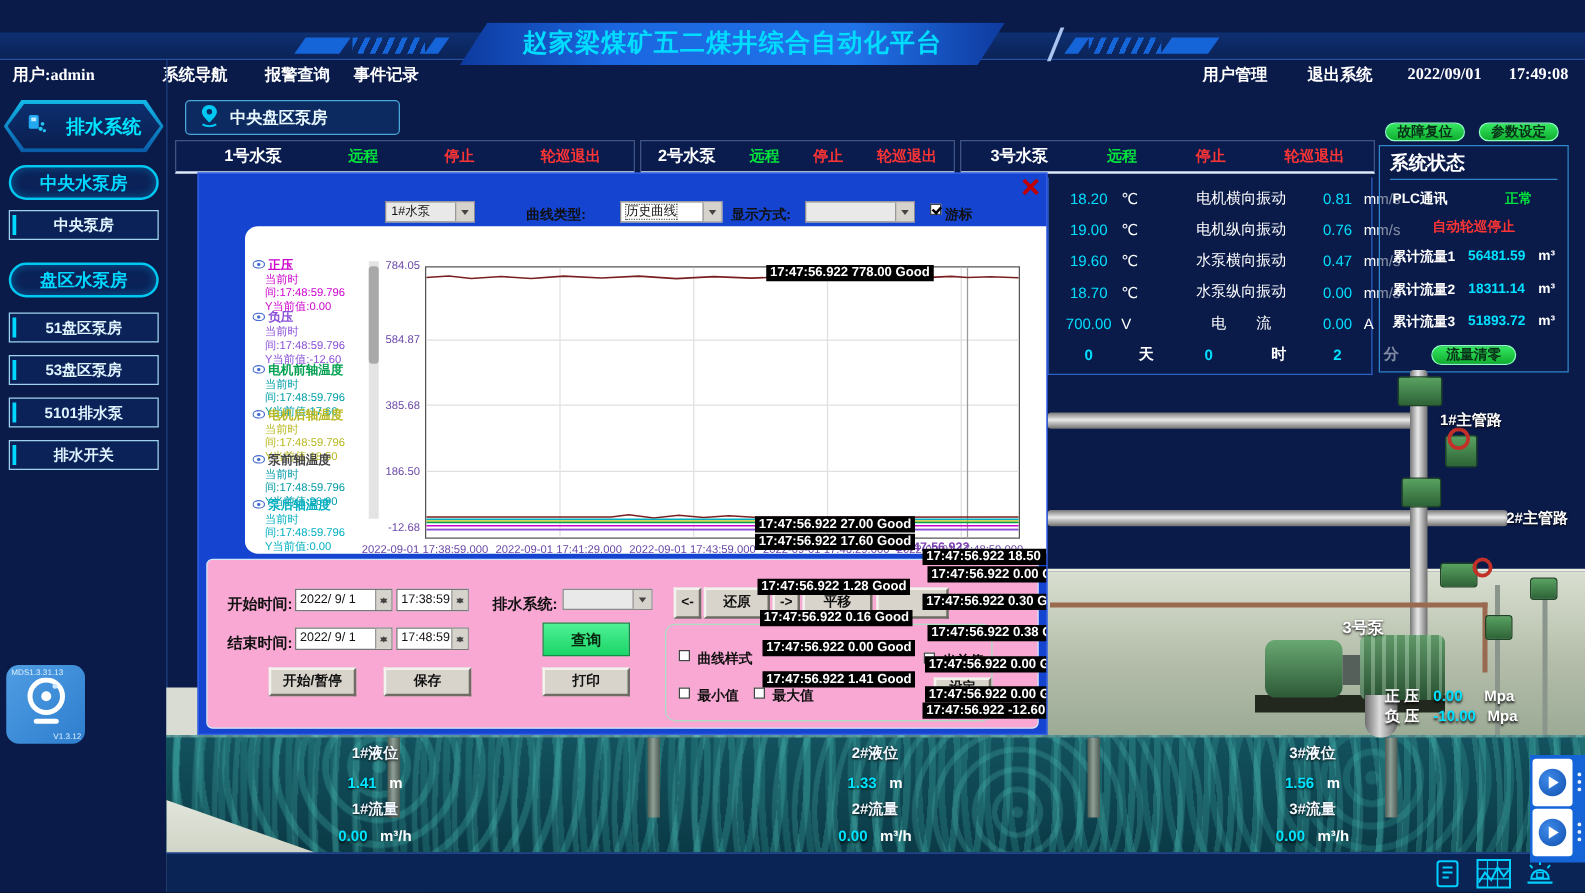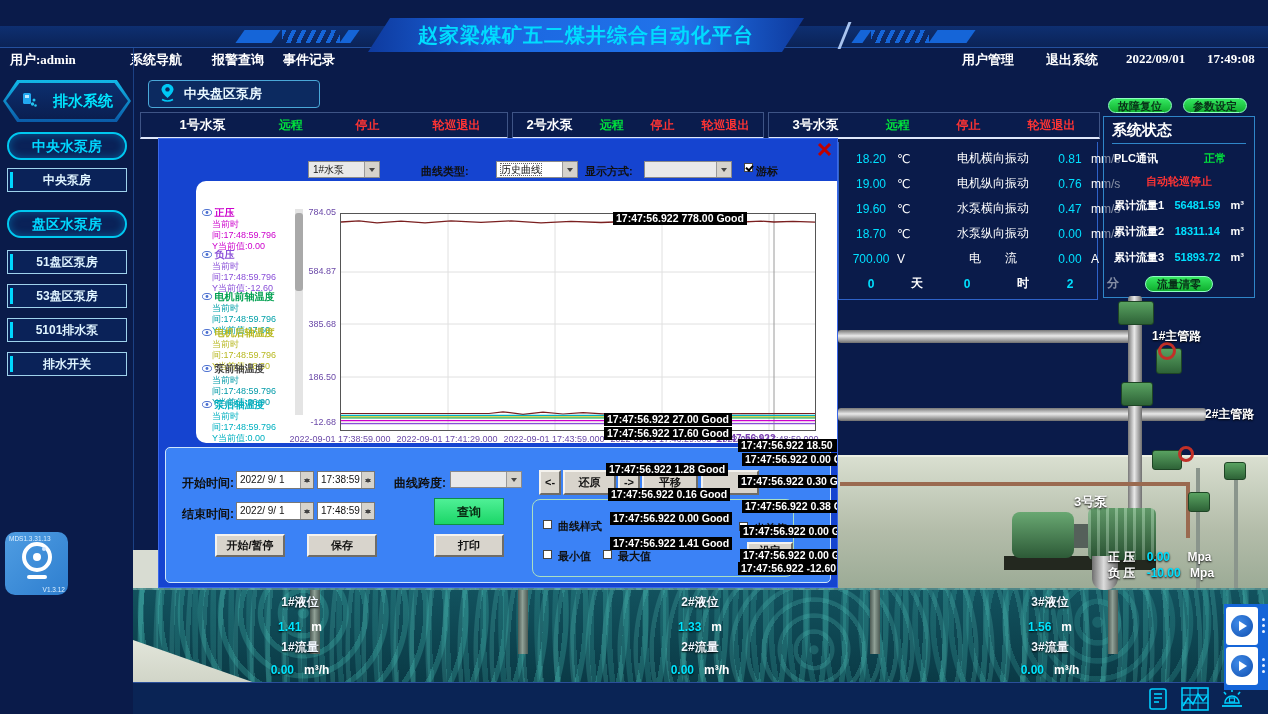--- a/index.html
+++ b/index.html
@@ -46,21 +46,21 @@
   .cbox{width:9px;height:9px;background:#fff;border:1px solid #444;display:inline-block;position:relative;}
   .cbox.ck:after{content:"";position:absolute;left:1px;top:1px;width:5px;height:3px;border-left:2px solid #000;border-bottom:2px solid #000;transform:rotate(-48deg);}
   .chartpanel{position:absolute;left:8px;top:42px;width:662px;height:262px;background:#fff;border-radius:10px;margin-left:29px;}
   .lgd{position:absolute;width:95px;font-size:9px;line-height:11px;}
   .lgd .nm{font-size:10px;font-weight:bold;}
   .ylab{position:absolute;width:40px;text-align:right;font-size:9px;color:#6b49a8;}
   .xlab{position:absolute;width:112px;text-align:center;font-size:9px;color:#6b49a8;}
   .tt{position:absolute;background:#000;color:#fff;font-size:10.5px;font-weight:bold;line-height:13px;padding:0 3px;white-space:nowrap;z-index:40;}
   .tt.clip{width:101px;overflow:hidden;}
   .wbtn{background:#d8d4cc;border-top:2px solid #f4f2ee;border-left:2px solid #f4f2ee;border-right:2px solid #6f6c66;border-bottom:2px solid #6f6c66;color:#111;font-size:11px;font-weight:bold;text-align:center;cursor:pointer;}
-  .ctrl{position:absolute;left:6px;top:308px;width:666px;height:136px;background:#3b82f6;border:1px solid #cfe6fa;border-radius:5px;}
+  .ctrl{position:absolute;left:6px;top:308px;width:666px;height:136px;background:#f9a8d4;border:1px solid #cfe6fa;border-radius:5px;}
   .clbl{position:absolute;font-size:12px;font-weight:bold;color:#101010;}
   .field{position:absolute;height:18px;background:#fff;border:1px solid #777;font-size:10px;color:#111;line-height:16px;padding-left:3px;}
   .spin{position:absolute;right:0;top:0;width:13px;height:16px;background:#d6d3cc;border-left:1px solid #999;}
   .spin:before{content:"";position:absolute;left:3px;top:3px;border:3px solid transparent;border-bottom:4px solid #444;}
   .spin:after{content:"";position:absolute;left:3px;bottom:2px;border:3px solid transparent;border-top:4px solid #444;}
   .qbtn{position:absolute;background:linear-gradient(180deg,#4ff096,#1bd667);border:1px solid #0f8f44;color:#06250f;font-size:12px;font-weight:bold;text-align:center;cursor:pointer;}
   .cbgroup{position:absolute;left:366px;top:51px;width:262px;height:78px;border:1px solid #aadfc2;border-radius:8px;}
   .cblbl{font-size:11px;font-weight:bold;color:#101010;margin-left:3px;}
   
   .platform{position:absolute;left:835px;top:455px;width:433px;height:133px;background:linear-gradient(180deg,#d9dfd0,#b4bdaa 55%,#9cab96);border-top:2px solid #ecefe2;z-index:2;}
@@ -438,21 +438,21 @@
       <div class="abs" style="left:520px;top:252px;font-size:10px;font-weight:bold;color:#7a3fb0;z-index:3;">17:47:56.922</div>
     </div>
 
     <div class="ctrl">
       <div class="clbl" style="left:16px;top:27px;">开始时间:</div>
       <div class="field" style="left:70px;top:23px;width:78px;"><span>2022/ 9/ 1</span><span class="spin"></span></div>
       <div class="field" style="left:151px;top:23px;width:58px;"><span>17:38:59</span><span class="spin"></span></div>
       <div class="clbl" style="left:16px;top:58px;">结束时间:</div>
       <div class="field" style="left:70px;top:54px;width:78px;"><span>2022/ 9/ 1</span><span class="spin"></span></div>
       <div class="field" style="left:151px;top:54px;width:58px;"><span>17:48:59</span><span class="spin"></span></div>
-      <div class="clbl" style="left:228px;top:27px;">曲线跨度:</div>
+      <div class="clbl" style="left:228px;top:27px;">排水系统:</div>
       <div class="sel" style="left:284px;top:23px;width:72px;">
           <span class="ar"></span>
         </div>
       <div class="qbtn" style="left:268px;top:50px;width:70px;height:27px;line-height:26px;">查询</div>
       <div class="wbtn abs" style="left:49px;top:86px;width:70px;height:23px;line-height:19px;">开始/暂停</div>
       <div class="wbtn abs" style="left:141px;top:86px;width:70px;height:23px;line-height:19px;">保存</div>
       <div class="wbtn abs" style="left:268px;top:86px;width:70px;height:23px;line-height:19px;">打印</div>
       <div class="wbtn abs" style="left:373px;top:22px;width:22px;height:25px;line-height:21px;">&lt;-</div>
       <div class="wbtn abs" style="left:397px;top:22px;width:53px;height:25px;line-height:21px;">还原</div>
       <div class="wbtn abs" style="left:452px;top:22px;width:22px;height:25px;line-height:21px;">-&gt;</div>

